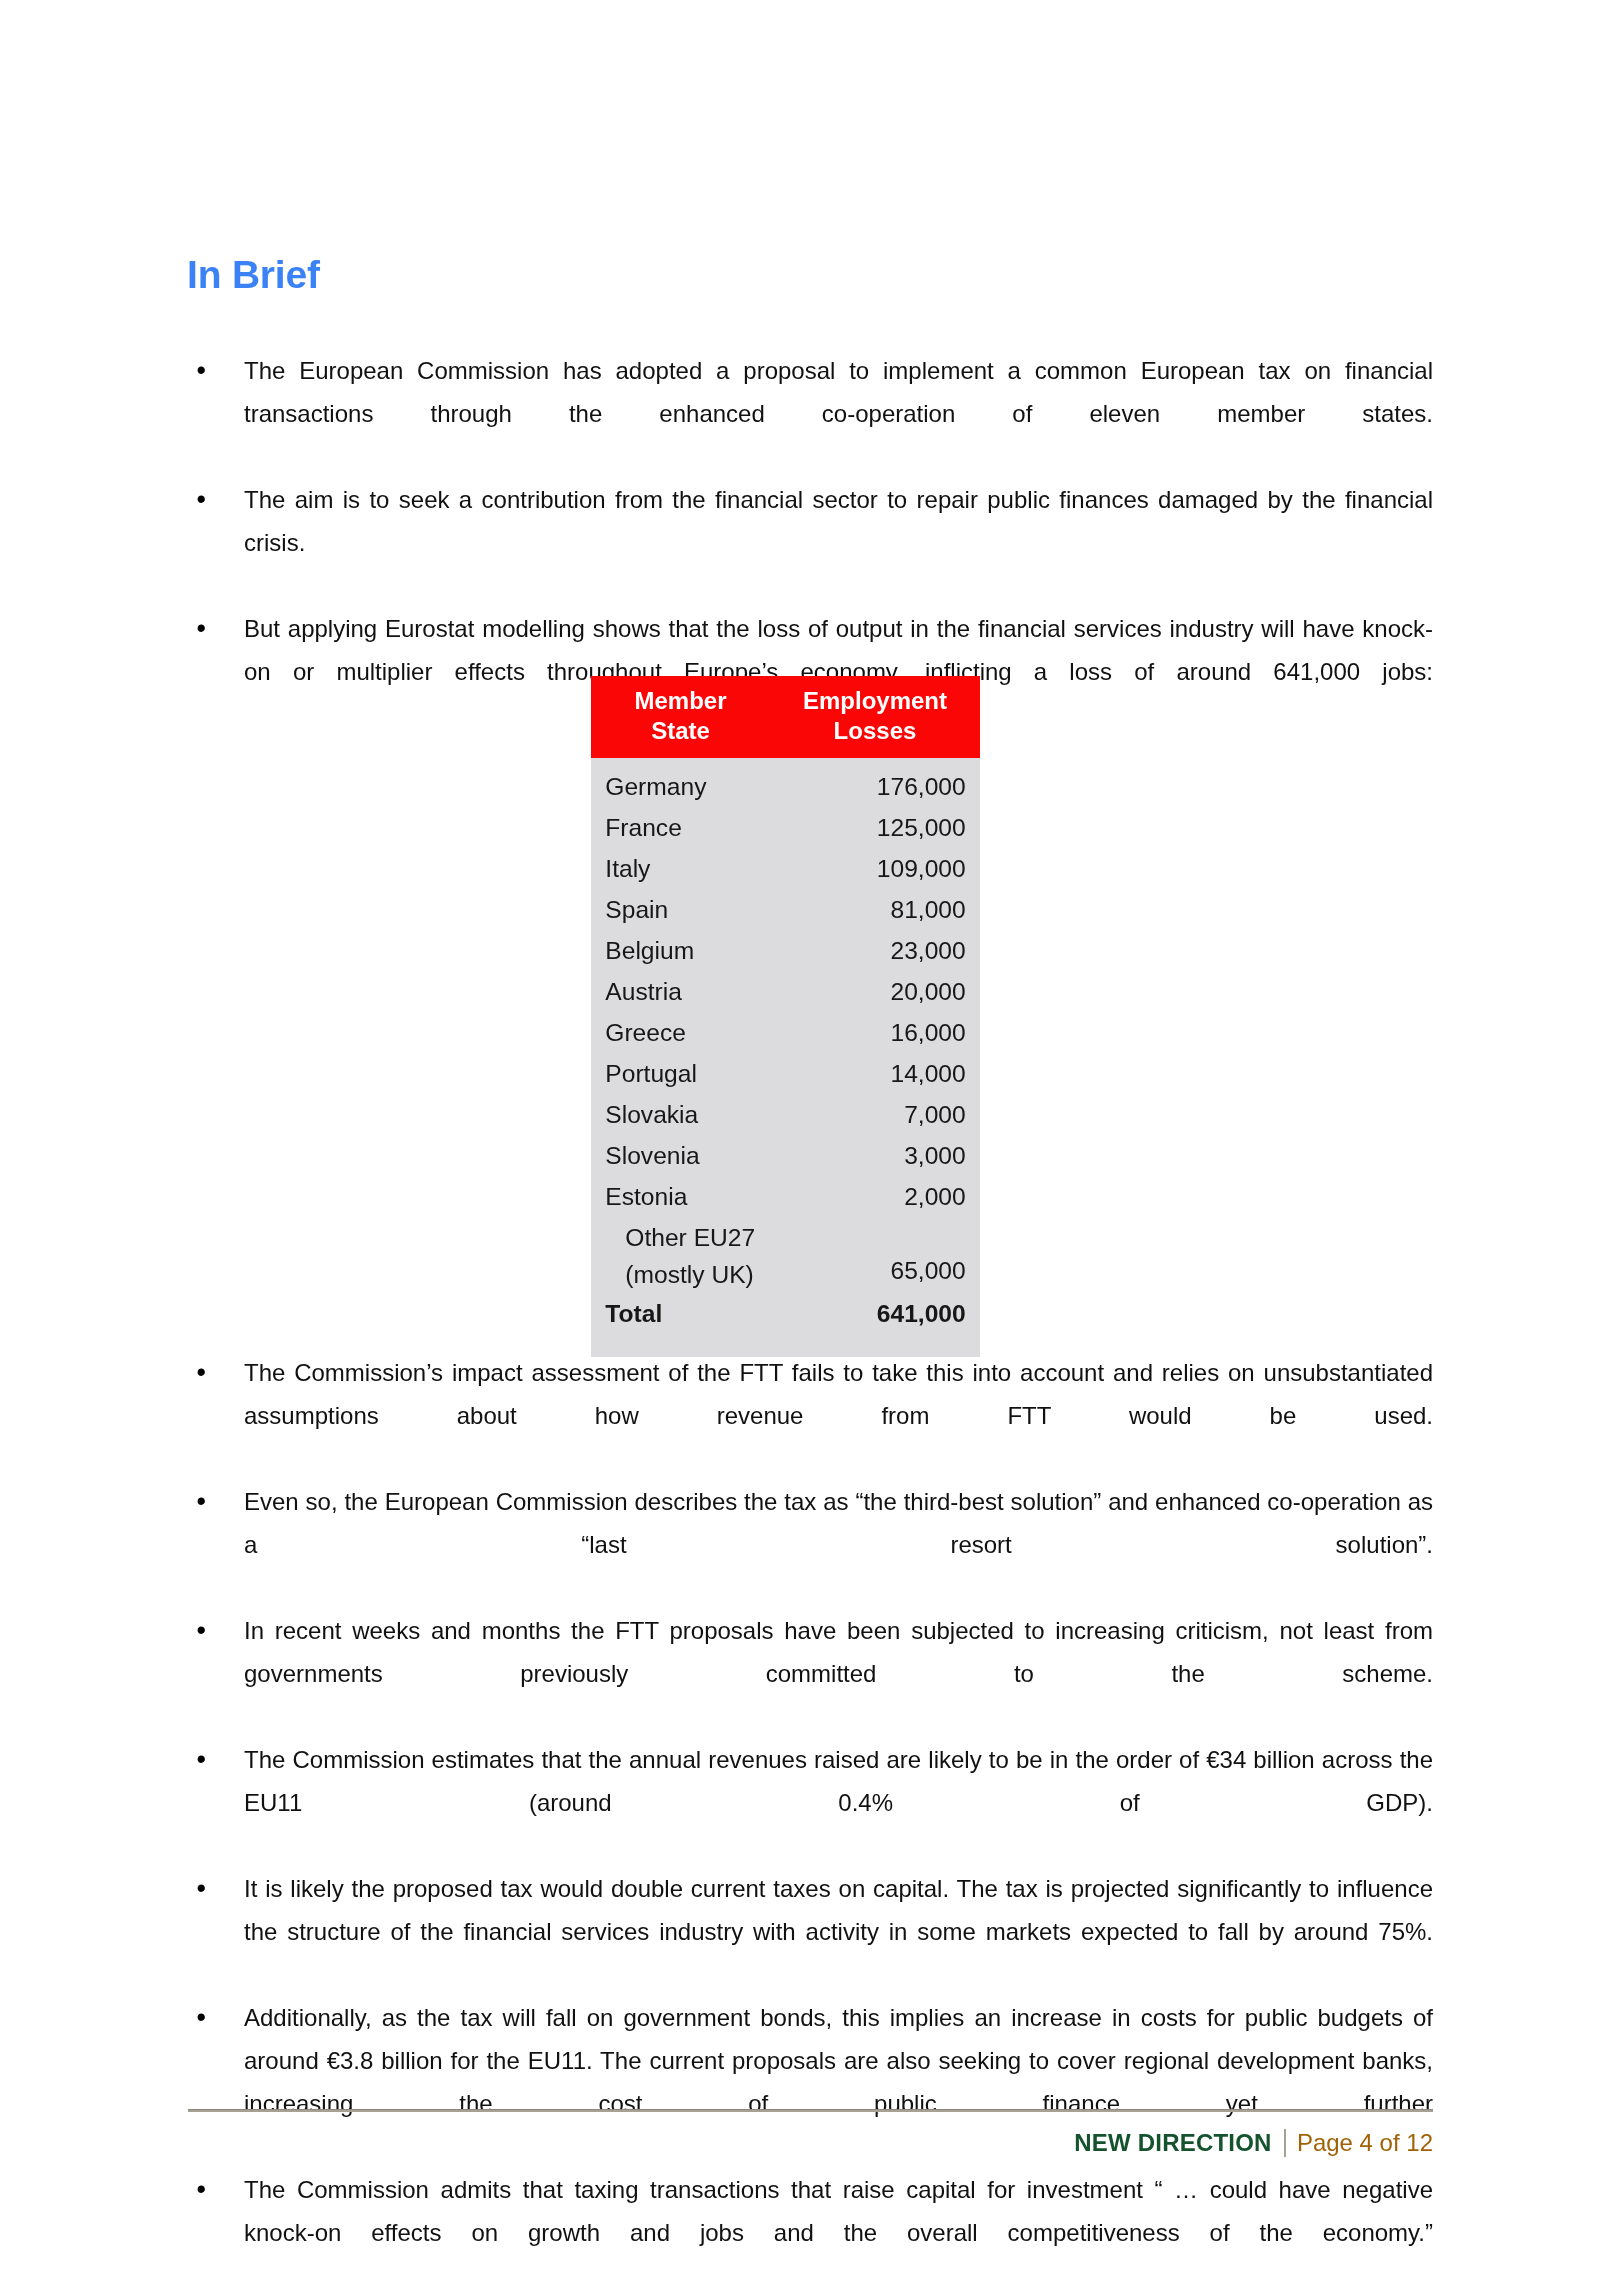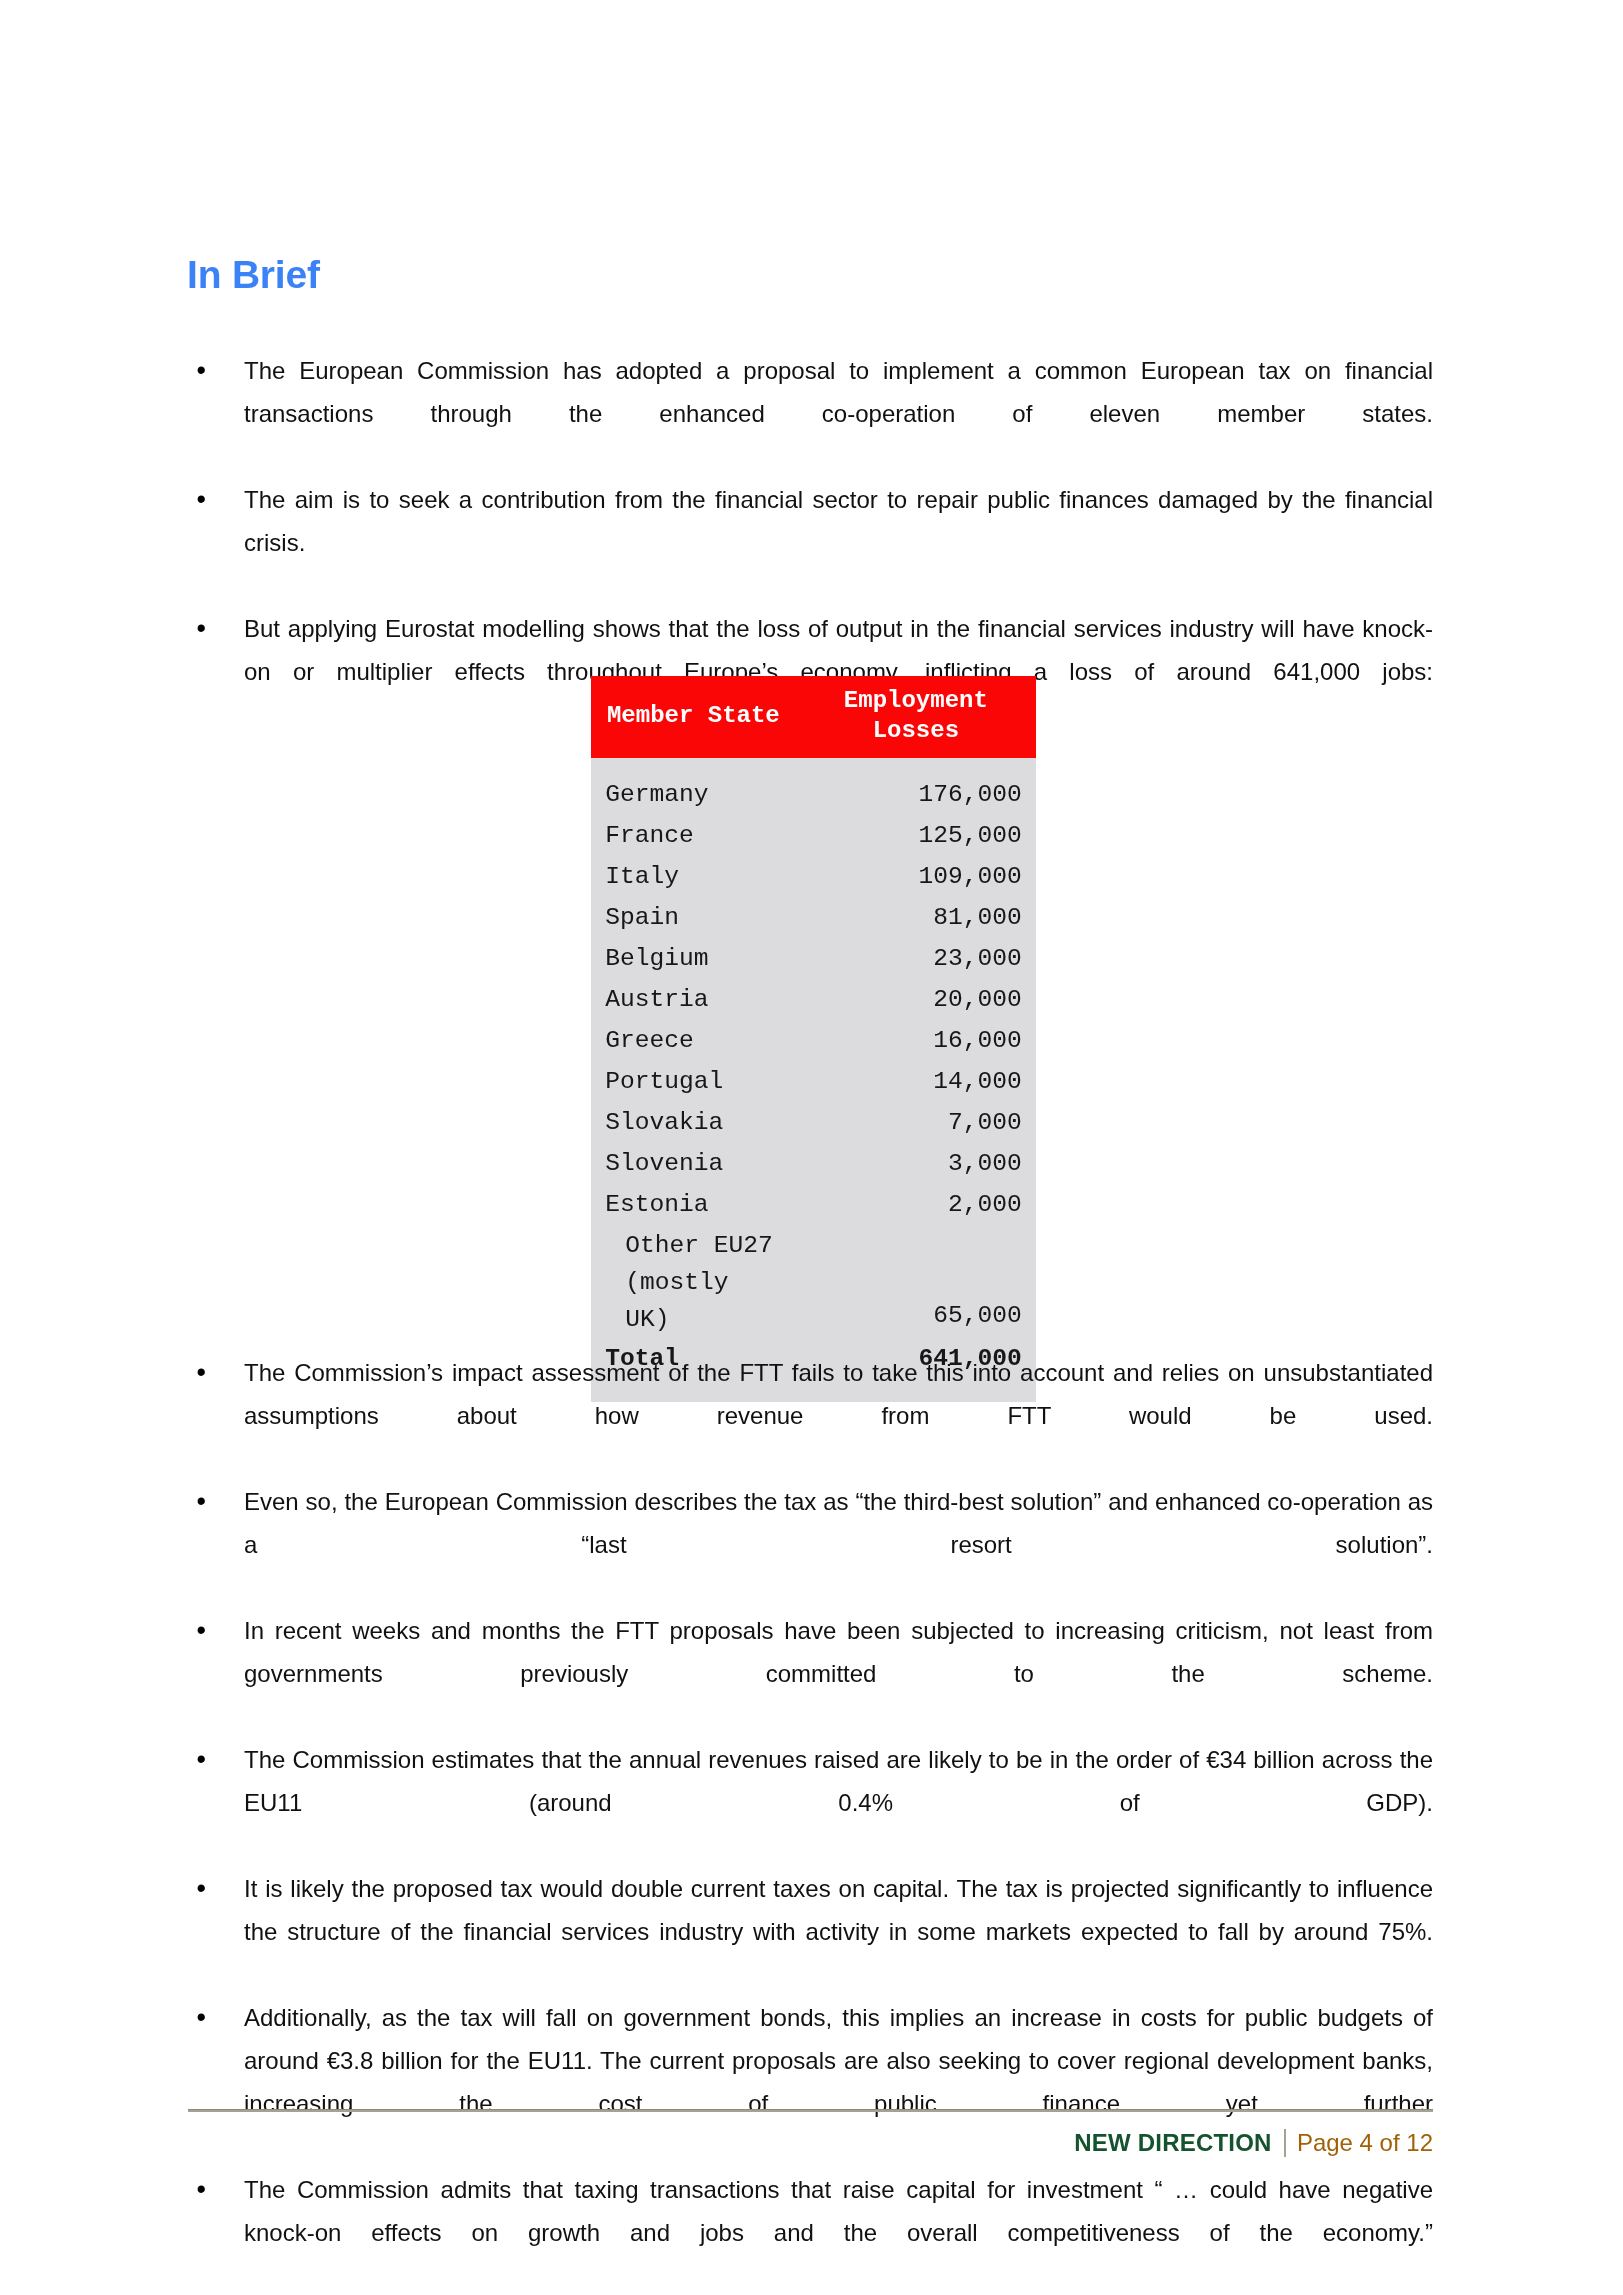--- a/index.html
+++ b/index.html
@@ -85,23 +85,23 @@
   .group-bottom { }
 
   
   .table-wrap {
     position: absolute;
     left: 591px;
     top: 676px;
     width: 445px;
   }
   table.losses {
-    width: 445px;
+    width: 389px;
     border-collapse: collapse;
-    font-family: Liberation Mono, monospace;
+    font-family: Liberation Sans, sans-serif;
   }
   table.losses thead th {
     background: #fb0606;
     color: #ffffff;
     font-size: 24px;
     font-weight: bold;
     padding: 10.3px 14.3px 12px 14.3px;
     line-height: 30px;
     text-align: center;
     border: none;
@@ -119,21 +119,21 @@
     border: none;
     color: #171717;
     height: 41px;
   }
   table.losses tbody td.cell-state {
     text-align: left;
   }
   table.losses tbody td.cell-value {
     text-align: right;
   }
-  table.losses tbody tr.first-row td { padding-top: 16px; }
+  table.losses tbody tr.first-row td { padding-top: 8px; }
   table.losses tbody tr.two-line td.cell-state {
     line-height: 37px;
     padding-top: 1.6px;
   }
   table.losses tbody tr.two-line td.cell-value {
     vertical-align: bottom;
     padding-bottom: 1.6px;
   }
   table.losses tbody tr.total-row td {
     font-weight: bold;

